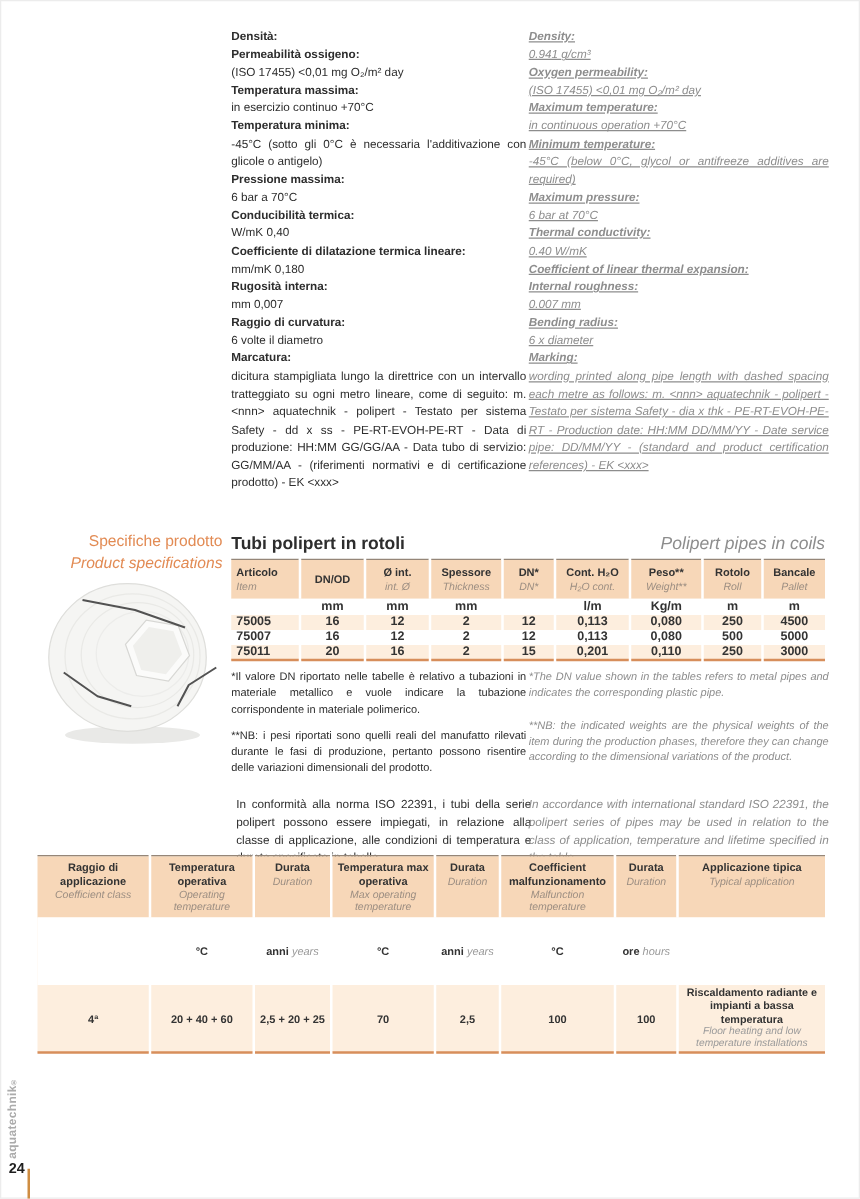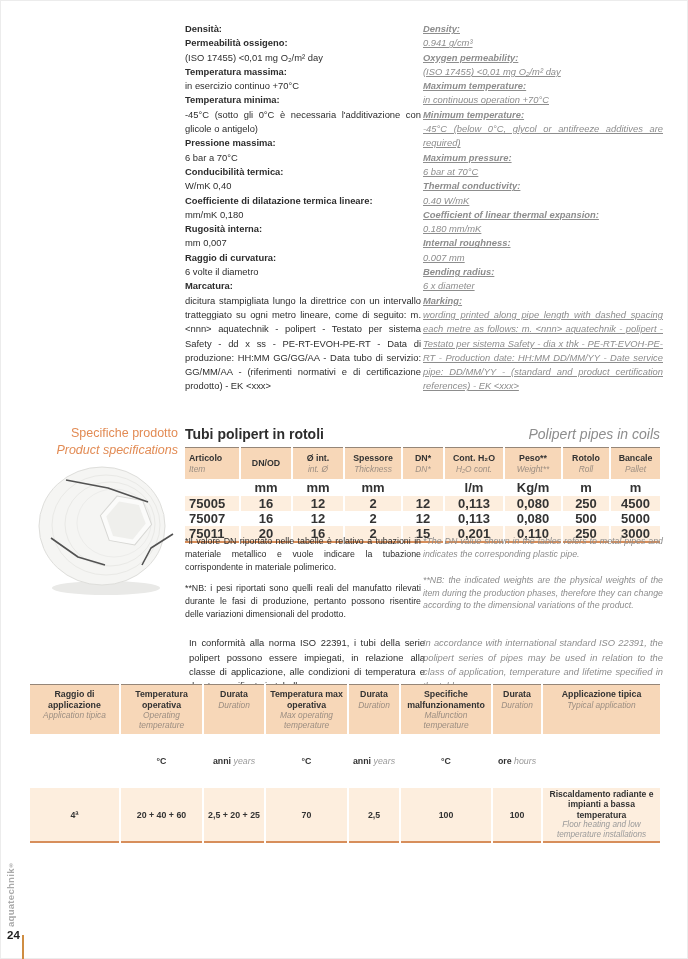--- a/index.html
+++ b/index.html
@@ -50,21 +50,21 @@
   .dtable th:first-child,.dtable td:first-child{border-left:none;}
   .th-it{font-size:8.8px;font-weight:bold;color:#333;line-height:10.5px;}
   .th-en{font-size:8.4px;font-style:italic;font-weight:normal;color:#9c8e82;line-height:10px;}
   .dtable tr.units td{font-size:7.8px;font-weight:bold;color:#4a4a4a;height:13px;background:#fff;padding:1px 2px;}
   .dtable tr.units .u-en{font-weight:normal;font-style:italic;color:#999;}
 
   #spec-table{width:475px;}
   #spec-table th{height:31px;padding:4px 2px;}
   #spec-table th.vc{vertical-align:middle;}
   #spec-table th:first-child,#spec-table td:first-child{text-align:left;padding-left:4px;}
-  #spec-table tbody td{font-size:13px;font-weight:bold;color:#333;height:12px;}
+  #spec-table tbody td{font-size:10px;font-weight:bold;color:#333;height:12px;}
   .dtable tr.alt{background:var(--row-alt);}
 
   
   .footnotes{position:absolute;left:185px;top:526px;width:478px;}
   .fncol{position:absolute;top:0;}
   .fncol.it{left:0;width:236px;}
   .fncol.en{left:238px;width:240px;}
   .fn{font-size:8.8px;line-height:12.9px;color:var(--dark-text);text-align:justify;}
   .fncol.it .fn{margin-bottom:1px;}
   .fncol.en .fn{color:var(--gray-text);font-style:italic;margin-bottom:13px;}
@@ -125,21 +125,20 @@
         <div class="p-val">(ISO 17455) &lt;0,01 mg O₂/m² day</div>
         <div class="p-lbl">Maximum temperature:</div>
         <div class="p-val">in continuous operation +70°C</div>
         <div class="p-lbl">Minimum temperature:</div>
         <div class="p-val just">-45°C (below 0°C, glycol or antifreeze additives are required)</div>
         <div class="p-lbl">Maximum pressure:</div>
         <div class="p-val">6 bar at 70°C</div>
         <div class="p-lbl">Thermal conductivity:</div>
         <div class="p-val">0.40 W/mK</div>
         <div class="p-lbl">Coefficient of linear thermal expansion:</div>
-        <div class="p-val">0.180 mm/mK</div>
         <div class="p-lbl">Internal roughness:</div>
         <div class="p-val">0.007 mm</div>
         <div class="p-lbl">Bending radius:</div>
         <div class="p-val">6 x diameter</div>
         <div class="p-lbl">Marking:</div>
         <div class="p-val just">wording printed along pipe length with dashed spacing each metre as follows: m. &lt;nnn&gt;  aquatechnik - polipert - Testato per sistema Safety - dia x thk - PE-RT-EVOH-PE-RT - Production date: HH:MM DD/MM/YY - Date service pipe: DD/MM/YY - (standard and product certification references) - EK &lt;xxx&gt;</div>
       </div>
   </section>
 
   <aside class="sec-head" id="spec-head">
@@ -293,40 +292,40 @@
           <col style="width: 83px;">
           <col style="width: 52px;">
           <col style="width: 92px;">
           <col style="width: 50px;">
           <col style="width: 118px;">
         </colgroup>
         <thead>
           <tr>
             <th>
               <div class="th-it">Raggio di applicazione</div>
-              <div class="th-en">Application tipica</div>
+              <div class="th-en">Coefficient class</div>
             </th>
             <th>
               <div class="th-it">Temperatura operativa</div>
               <div class="th-en">Operating temperature</div>
             </th>
             <th>
               <div class="th-it">Durata</div>
               <div class="th-en">Duration</div>
             </th>
             <th>
               <div class="th-it">Temperatura max operativa</div>
               <div class="th-en">Max operating temperature</div>
             </th>
             <th>
               <div class="th-it">Durata</div>
               <div class="th-en">Duration</div>
             </th>
             <th>
-              <div class="th-it">Specifiche malfunzionamento</div>
+              <div class="th-it">Coefficient malfunzionamento</div>
               <div class="th-en">Malfunction temperature</div>
             </th>
             <th>
               <div class="th-it">Durata</div>
               <div class="th-en">Duration</div>
             </th>
             <th>
               <div class="th-it">Applicazione tipica</div>
               <div class="th-en">Typical application</div>
             </th>

